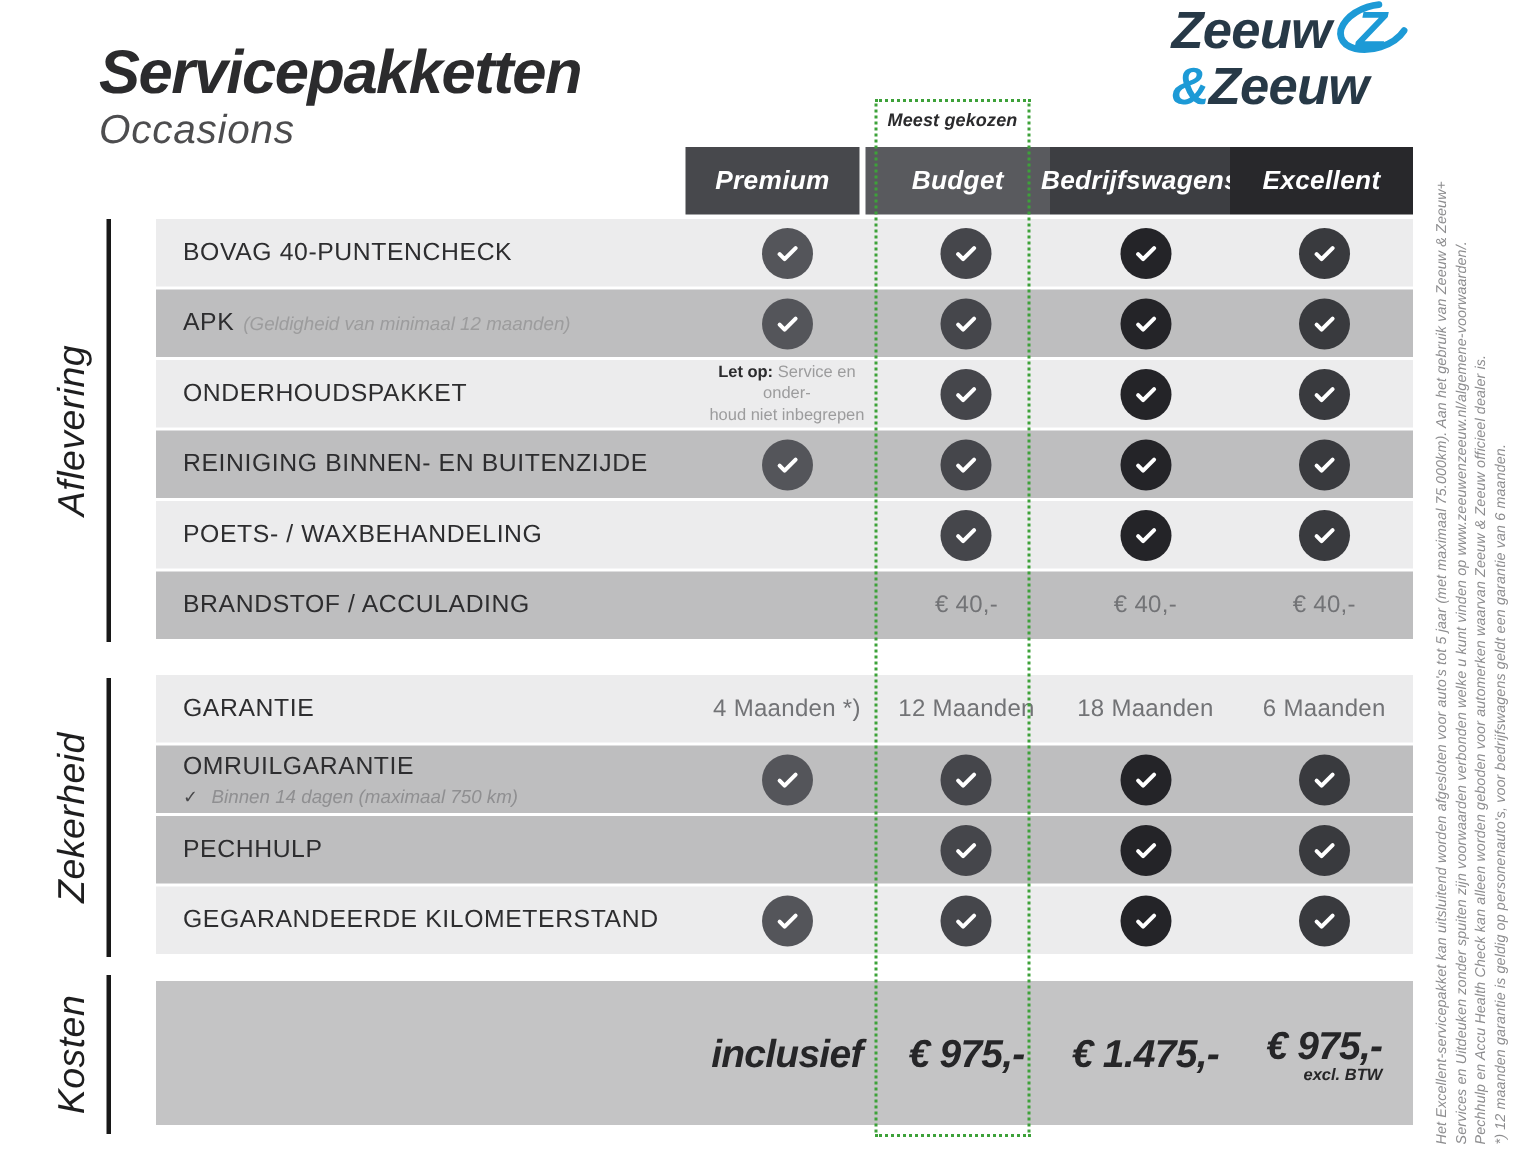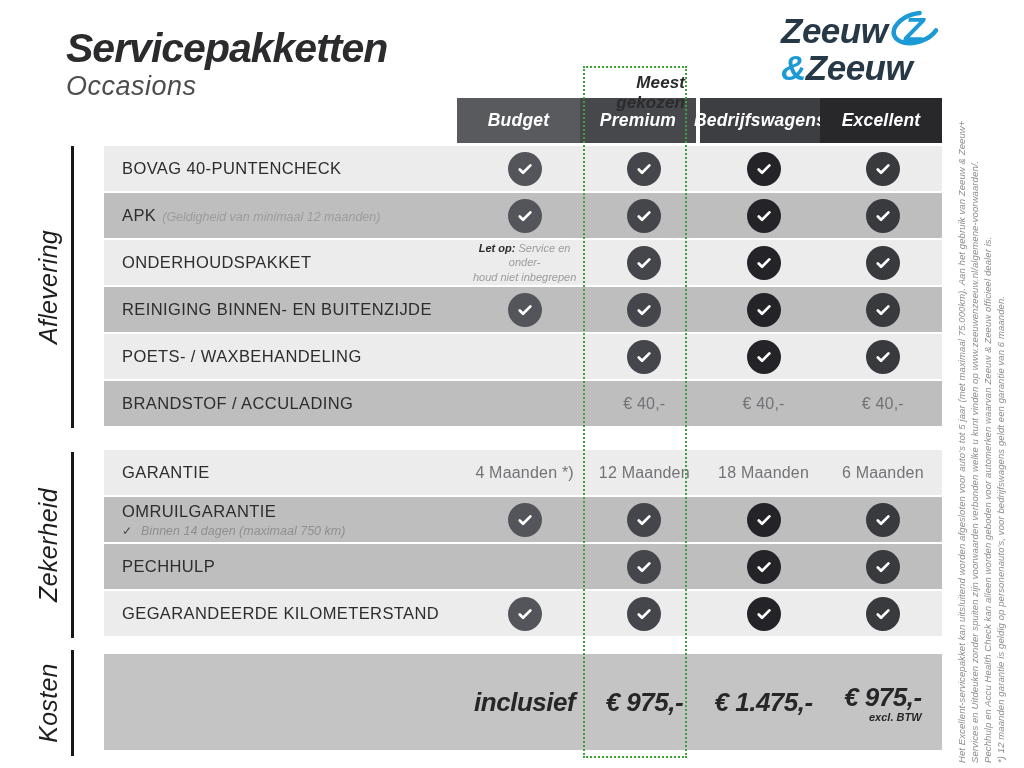--- a/index.html
+++ b/index.html
@@ -6,21 +6,21 @@
   .page{position:relative;width:1024px;height:768px;background:#ffffff;overflow:hidden;
         font-family:"Liberation Sans",sans-serif;}
 
   
   .title-block{position:absolute;left:66px;top:4px;margin-top:23px;}
   .page-title{margin:0;font-size:41px;font-style:italic;font-weight:800;color:#2b2b2d;
               letter-spacing:-1px;line-height:1.05;}
   .page-subtitle{font-size:27px;font-style:italic;font-weight:400;color:#4d4d4f;
                  letter-spacing:.5px;margin-top:1px;}
 
-  .logo{position:absolute;left:781px;top:14px;font-style:italic;font-weight:bold;
+  .logo{position:absolute;left:781px;top:4px;font-style:italic;font-weight:bold;
         color:#273947;line-height:.95;}
   .logo-row{display:flex;align-items:flex-start;font-size:35px;letter-spacing:-.5px;}
   .logo .blue{color:#1d9ad6;}
   .z-swoosh{margin-left:1px;margin-top:-8px;}
   .logo-row2{margin-top:-3px;}
 
   
   .table{position:absolute;left:92px;top:98px;width:850px;}
   .col-headers{display:flex;margin-left:365px;height:45px;}
   .col-header{color:#fff;font-weight:bold;font-style:italic;font-size:17.5px;
@@ -48,21 +48,21 @@
 
   .cell{display:flex;align-items:center;justify-content:center;}
   .cell.col-0{width:123px;}
   .cell.col-1{width:120px;}
   .cell.col-2{width:122px;}
   .cell.col-3{width:120px;}
 
   .check-circle{width:34px;height:34px;border-radius:50%;display:flex;
                 align-items:center;justify-content:center;}
   .cell-text{color:#727376;font-size:16px;letter-spacing:.2px;}
-  .cell-note{font-size:11px;font-style:italic;color:#9c9c9d;text-align:center;line-height:1.3;}
+  .cell-note{font-size:11px;color:#9c9c9d;text-align:center;line-height:1.3;}
   .note-lead{font-weight:bold;color:#2b2b2d;}
 
   .price{display:flex;flex-direction:column;align-items:flex-start;}
   .price-main{font-size:26px;font-weight:bold;font-style:italic;color:#262628;letter-spacing:-.5px;}
   .price-note{font-size:11px;font-weight:bold;font-style:italic;color:#262628;
               align-self:flex-end;margin-top:-2px;}
 
   
   .rail{position:absolute;left:71px;width:3px;background:#181818;}
   .rail-aflevering{top:146px;height:282px;}
@@ -71,21 +71,21 @@
   .rail-label{position:absolute;left:-52px;width:200px;height:30px;line-height:30px;
               text-align:center;font-size:25px;font-style:italic;color:#1e1e1f;
               transform:rotate(-90deg);letter-spacing:.3px;}
   .lbl-aflevering{top:272px;}
   .lbl-zekerheid{top:530px;}
   .lbl-kosten{top:688px;}
 
   
   .highlight-box{position:absolute;left:583px;top:66px;width:104px;height:692px;
                  border:2.5px dotted #3da139;z-index:6;pointer-events:none;box-sizing:border-box;}
-  .highlight-label{margin-top:5px;text-align:right;font-size:17px;font-weight:bold;
+  .highlight-label{margin-top:5px;text-align:center;font-size:12px;font-weight:bold;
                    font-style:italic;color:#2b2b2d;letter-spacing:.1px;}
 
   
   .footnote{position:absolute;left:642px;top:396px;width:680px;height:54px;
             transform:rotate(-90deg);}
   .fn-line{font-size:9.5px;line-height:13px;font-style:italic;color:#8d8d8f;
            white-space:nowrap;letter-spacing:.1px;}
 </style>
 </head>
 <body>
@@ -108,22 +108,22 @@
       </svg>
     </div>
     <div class="logo-row logo-row2">
       <span class="blue">&amp;</span>
       <span>Zeeuw</span>
     </div>
   </div>
 
   <div class="table">
     <div class="col-headers" id="col-headers">
+        <div class="col-header col-1" style="background: rgb(71, 72, 76);">Premium</div>
         <div class="col-header col-0" style="background: rgb(89, 90, 94);">Budget</div>
-        <div class="col-header col-1" style="background: rgb(71, 72, 76);">Premium</div>
         <div class="col-header col-3" style="background: rgb(61, 62, 66);">Bedrijfswagens</div>
         <div class="col-header col-2" style="background: rgb(40, 40, 43);">Excellent</div>
       </div>
     <div id="rows">
         <div class="row light">
           <div class="row-label">
             <div class="row-title">BOVAG 40-PUNTENCHECK</div>
           </div>
           <div class="cell col-0">
             <span class="check-circle" style="background:#54555a">

